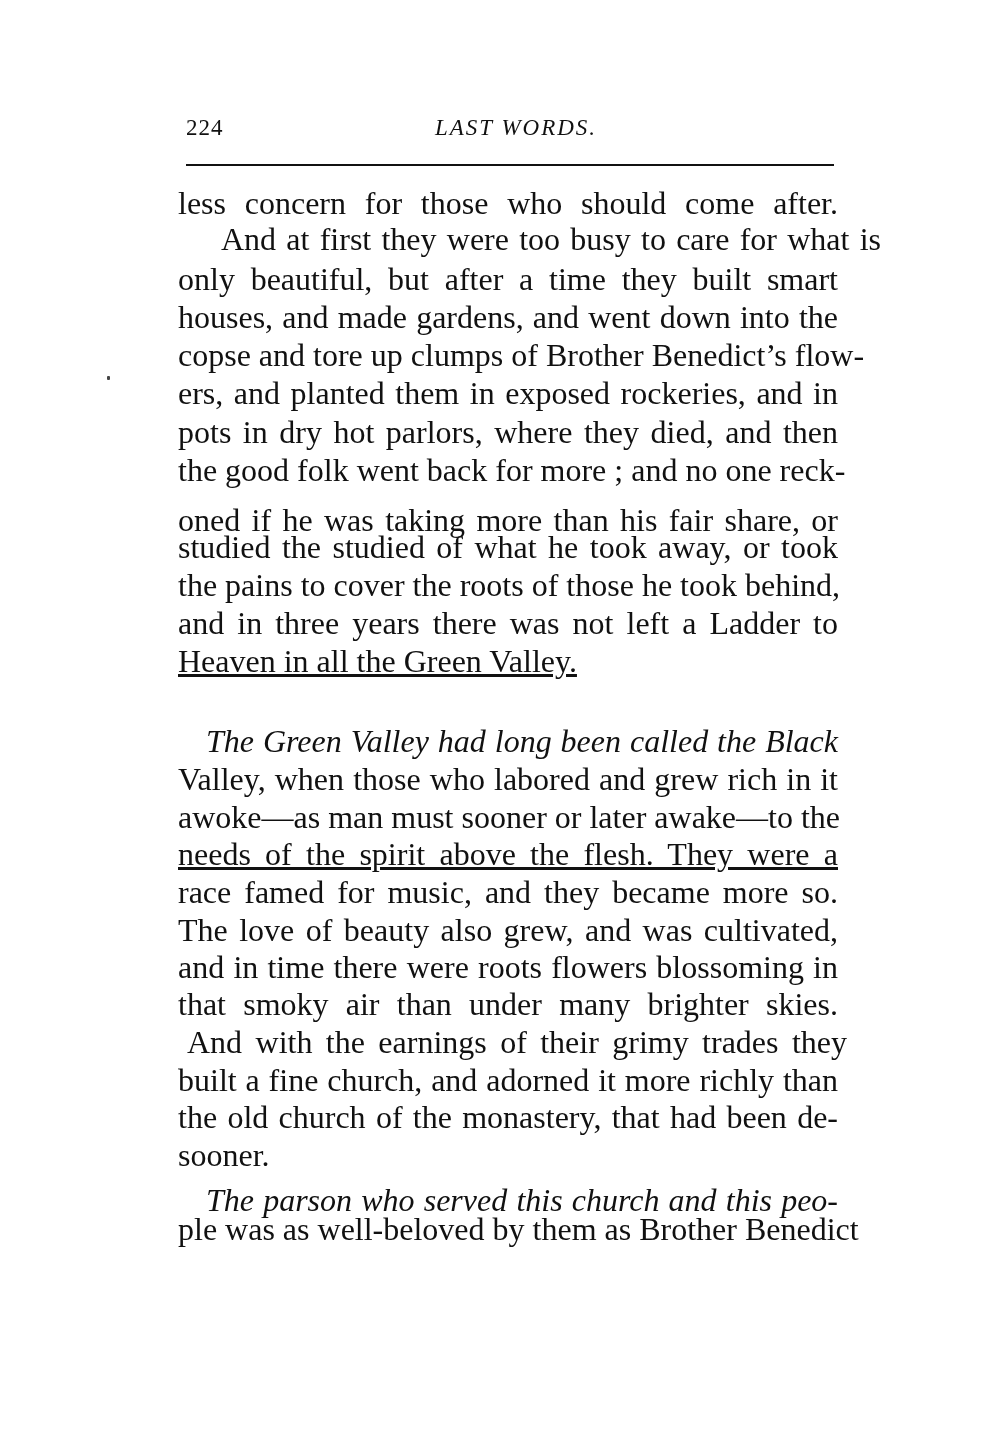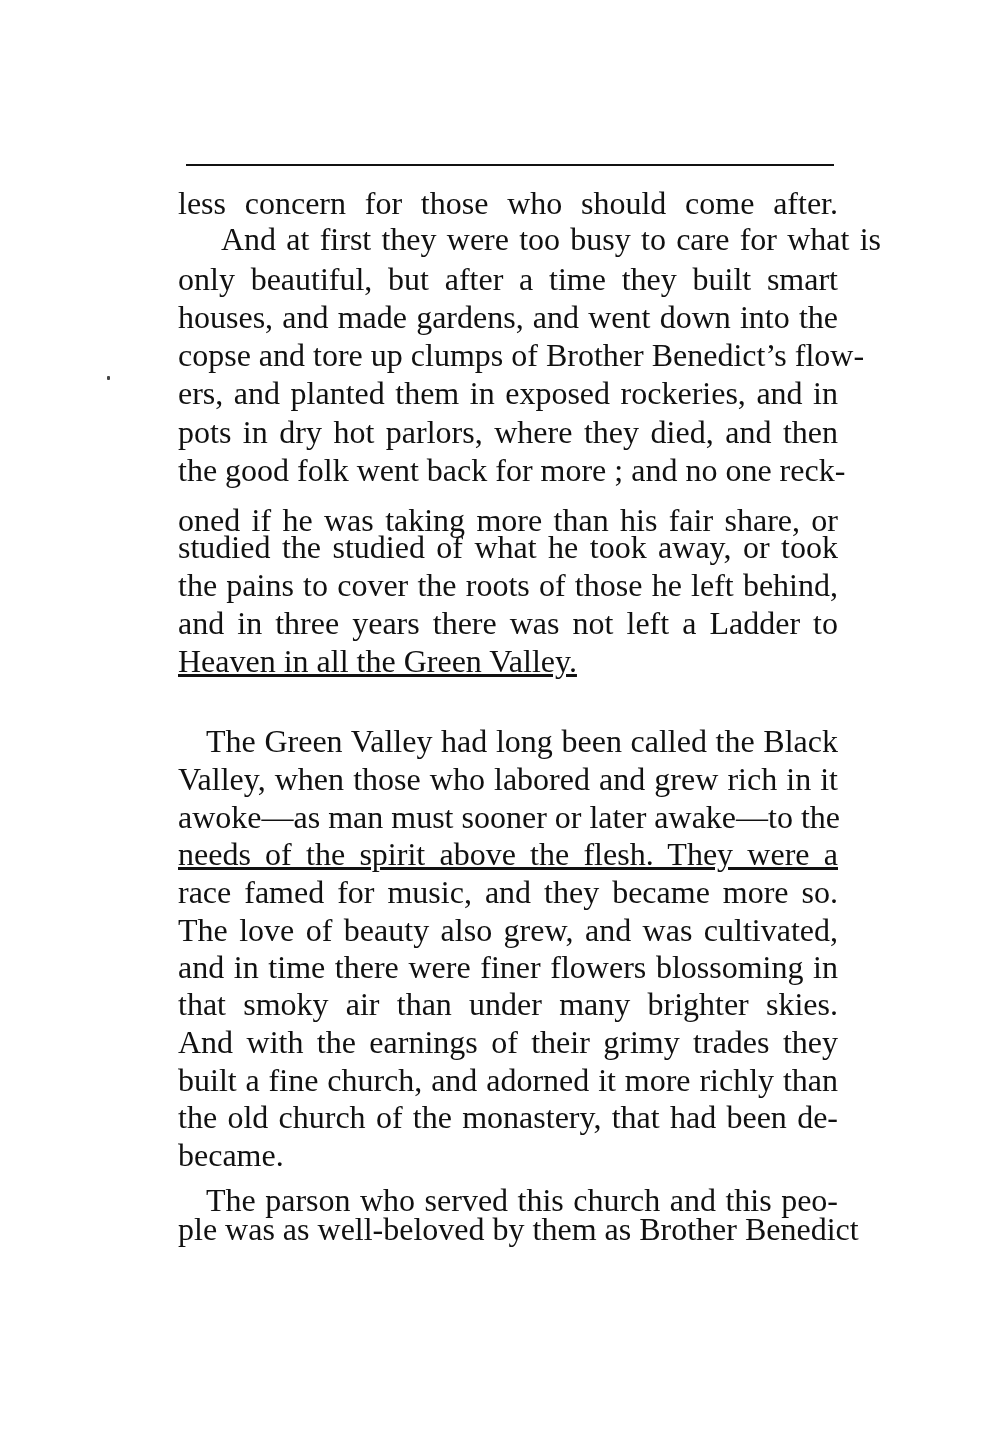--- a/index.html
+++ b/index.html
@@ -82,61 +82,66 @@
       text-align: justify;
       text-align-last: justify;
       white-space: nowrap;
     }
     .line.last {
       text-align-last: left;
     }
     .line.indent {
       left: 28px;
       width: 632px;
+      font-style: italic;
     }
   </style>
 </head>
 <body>
 
 <div class="page">
 
+  <div class="running-head">
+    <span class="page-number">224</span>
+    <span class="running-title">LAST WORDS.</span>
+  </div>
 
   <div class="head-rule"></div>
 
   <div class="stray-mark"></div>
 
   <div class="text-block" style="top:184px;">
     <div class="line" style="top:0px;">less concern for those who should come after.</div>
     <div class="line" style="top:36px;margin-left:43px;">And at first they were too busy to care for what is</div>
     <div class="line" style="top:76px;">only beautiful, but after a time they built smart</div>
     <div class="line" style="top:114px;">houses, and made gardens, and went down into the</div>
     <div class="line" style="top:152px;">copse and tore up clumps of Brother Benedict’s flow-</div>
     <div class="line" style="top:190px;">ers, and planted them in exposed rockeries, and in</div>
     <div class="line" style="top:229px;">pots in dry hot parlors, where they died, and then</div>
     <div class="line" style="top:267px;">the good folk went back for more ; and no one reck-</div>
     <div class="line" style="top:305px;margin-top:12px;">oned if he was taking more than his fair share, or</div>
     <div class="line" style="top:344px;">studied the studied of what he took away, or took</div>
-    <div class="line" style="top:382px;">the pains to cover the roots of those he left behind,</div>
+    <div class="line" style="top:382px;">the pains to cover the roots of those he took behind,</div>
     <div class="line" style="top:420px;">and in three years there was not left a Ladder to</div>
     <div class="line last" style="top:458px;text-decoration:underline;">Heaven in all the Green Valley.</div>
   </div>
 
   <div class="text-block" style="top:722px;">
     <div class="line indent" style="top:0px;">The Green Valley had long been called the Black</div>
     <div class="line" style="top:38px;">Valley, when those who labored and grew rich in it</div>
     <div class="line" style="top:76px;">awoke—as man must sooner or later awake—to the</div>
     <div class="line" style="top:113px;text-decoration:underline;">needs of the spirit above the flesh.  They were a</div>
     <div class="line" style="top:151px;">race famed for music, and they became more so.</div>
     <div class="line" style="top:189px;">The love of beauty also grew, and was cultivated,</div>
-    <div class="line" style="top:226px;">and in time there were finer flowers blossoming in</div>
+    <div class="line" style="top:226px;">and in time there were roots flowers blossoming in</div>
     <div class="line" style="top:263px;">that smoky air than under many brighter skies.</div>
-    <div class="line" style="top:301px;">And with the earnings of their grimy trades they</div>
+    <div class="line" style="top:301px;margin-left:9px;">And with the earnings of their grimy trades they</div>
     <div class="line" style="top:339px;">built a fine church, and adorned it more richly than</div>
     <div class="line" style="top:376px;">the old church of the monastery, that had been de-</div>
-    <div class="line last" style="top:414px;">became.</div>
+    <div class="line last" style="top:414px;">sooner.</div>
   </div>
 
   <div class="text-block" style="top:1173px;">
     <div class="line indent" style="top:8px;">The parson who served this church and this peo-</div>
     <div class="line" style="top:37px;">ple was as well-beloved by them as Brother Benedict</div>
   </div>
 
 </div>
 
 </body></html>

